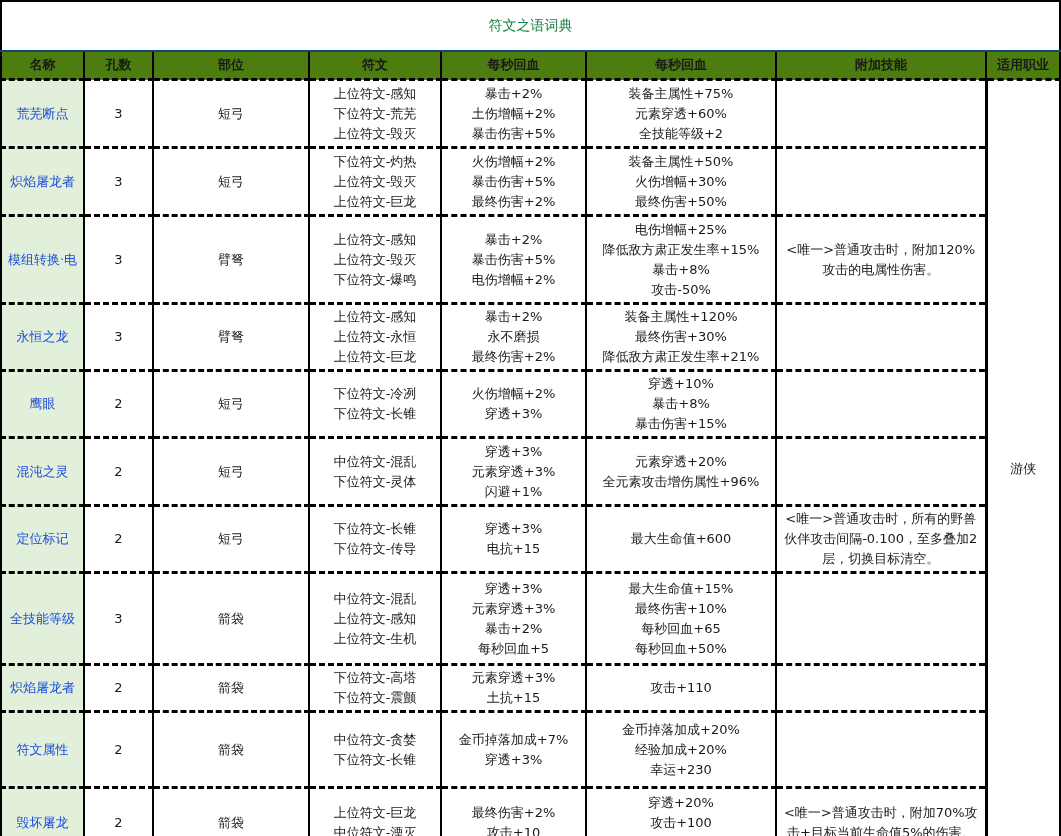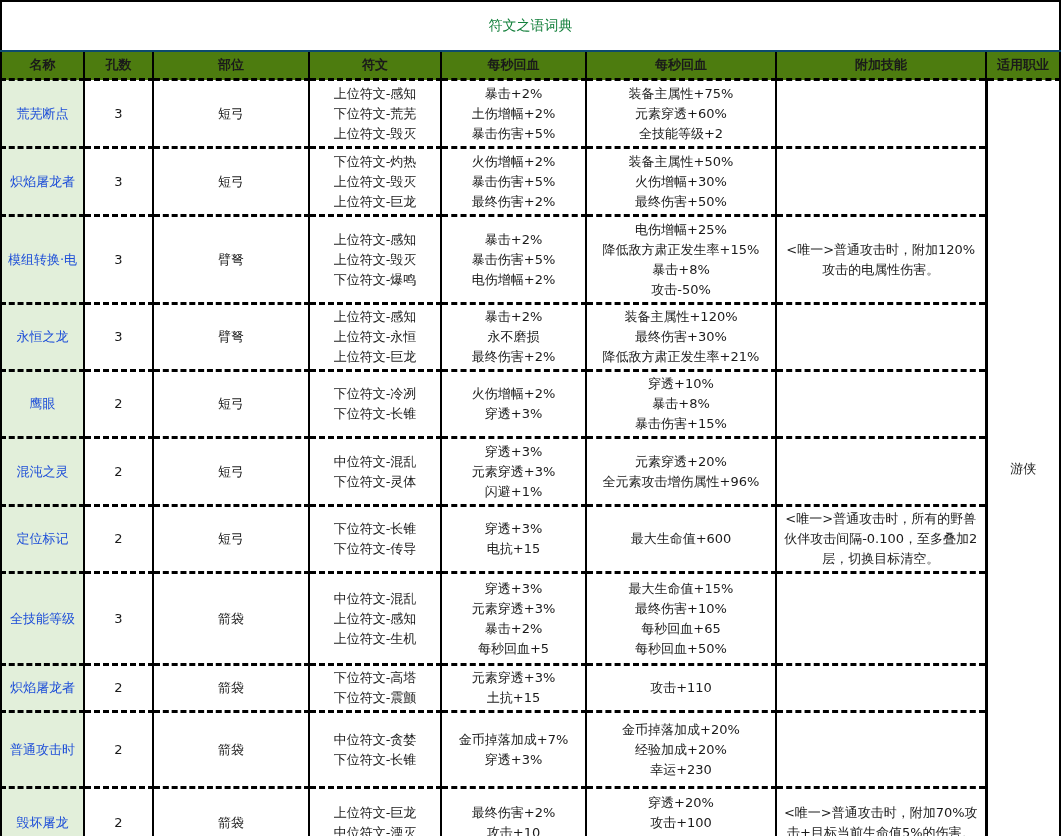--- a/index.html
+++ b/index.html
@@ -167,21 +167,21 @@
         <td class="cell">2</td>
         <td class="cell">箭袋</td>
         <td class="cell">下位符文-高塔
 下位符文-震颤</td>
         <td class="cell">元素穿透+3%
 土抗+15</td>
         <td class="cell">攻击+110</td>
         <td class="cell"></td>
       </tr>
       <tr style="height: 76px;">
-        <td class="cell namecell">普通攻击时</td>
+        <td class="cell namecell">符文属性</td>
         <td class="cell">2</td>
         <td class="cell">箭袋</td>
         <td class="cell">中位符文-贪婪
 下位符文-长锥</td>
         <td class="cell">金币掉落加成+7%
 穿透+3%</td>
         <td class="cell">金币掉落加成+20%
 经验加成+20%
 幸运+230</td>
         <td class="cell"></td>

